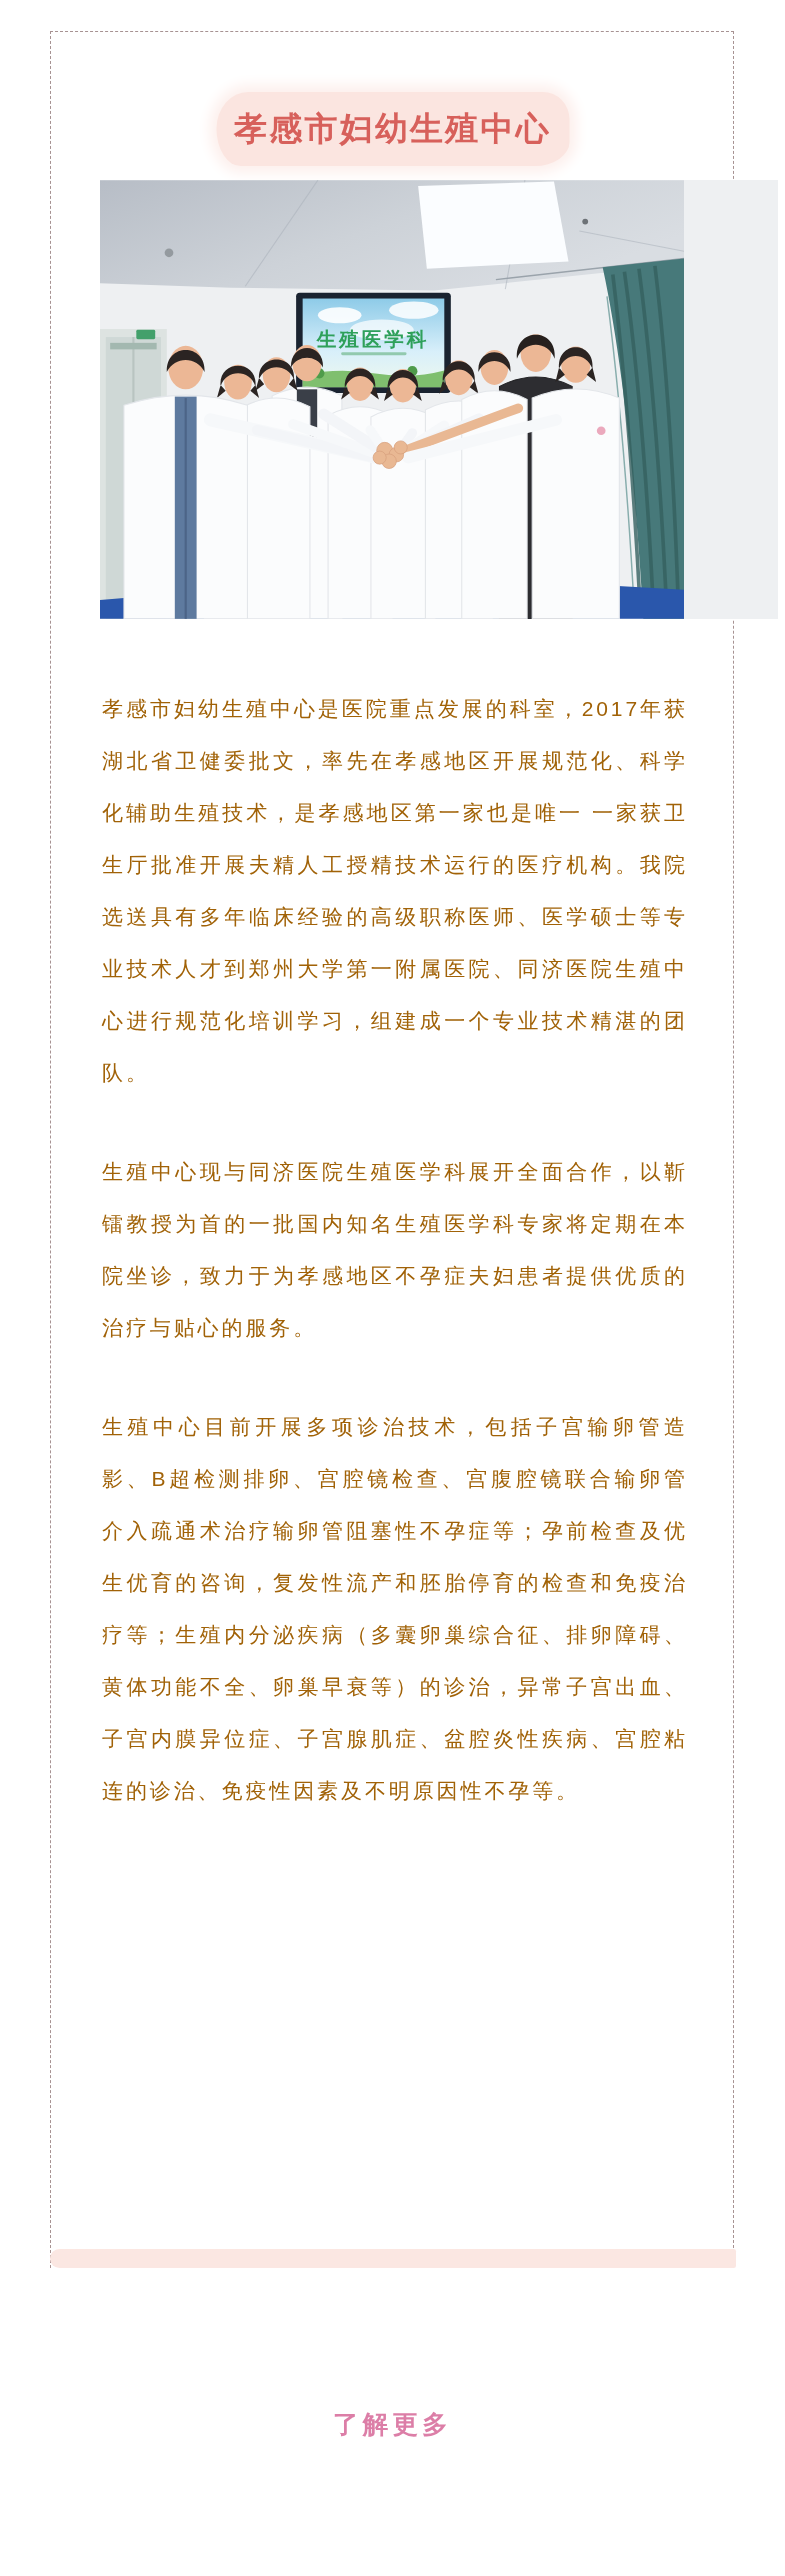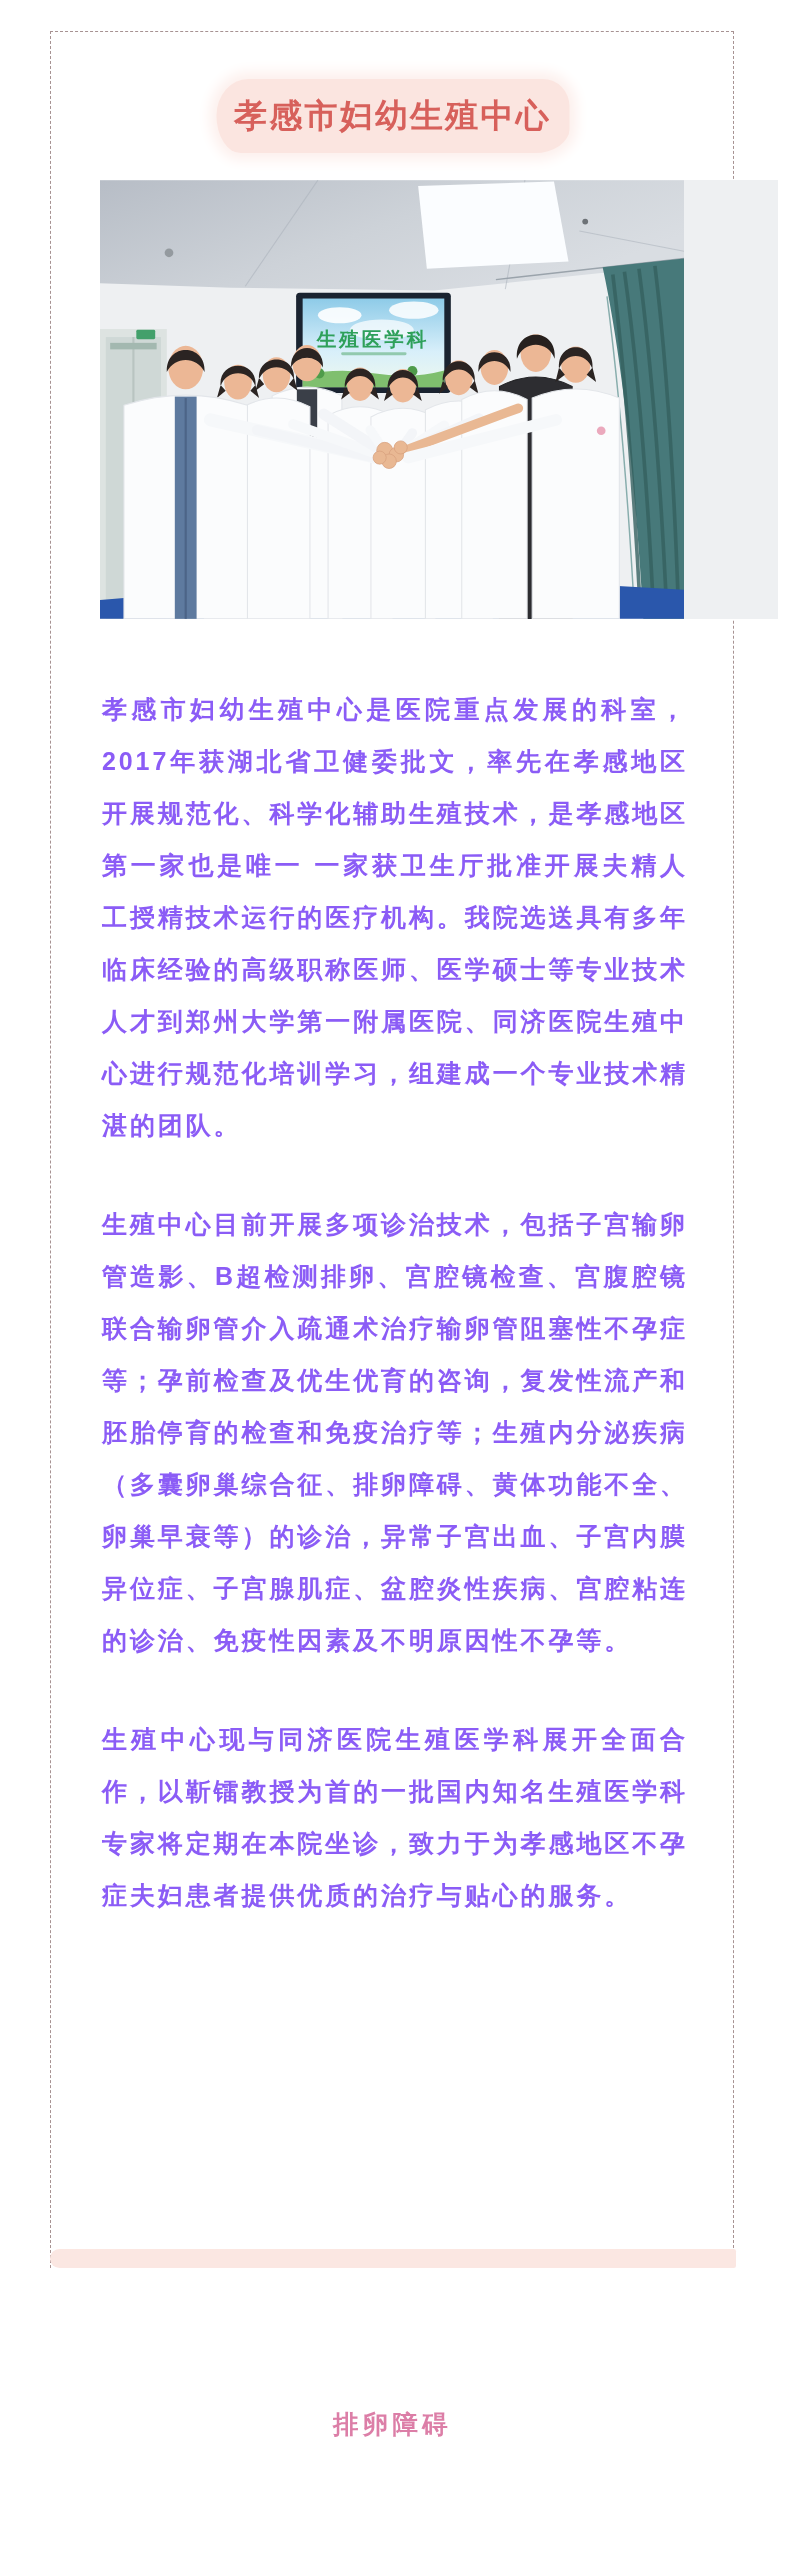--- a/index.html
+++ b/index.html
@@ -15,44 +15,44 @@
     border-left:1.5px dashed #a79292;
     border-right:1.5px dashed #a79292;
     background:#ffffff;
   }
   .bottom-strip{
     position:absolute;left:-0.7px;bottom:0;width:686px;height:19px;
     background:#fbe7e2;border-radius:9.4px 2.2px 2.2px 9.4px;
   }
   
   .title-badge{
-    position:absolute;left:50%;top:79px;transform:translateX(-50%);
+    position:absolute;left:50%;top:92px;transform:translateX(-50%);
     width:353px;height:74px;background:#fbe5e0;
     border-radius:38px 32px 42px 29px / 44px 33px 29px 45px;
     display:flex;align-items:center;justify-content:center;
     box-shadow:0 0 13px 7.3px #fdf0ed;
   }
   .title-badge .t{
     font-size:33px;font-weight:700;color:#d7605b;letter-spacing:2.2px;white-space:nowrap;
   }
   
   .photo{
     position:absolute;left:100px;top:180px;width:678px;height:439px;overflow:hidden;
     background:#eef0f2;
   }
   .photo svg{display:block;}
   
   .article{
     position:absolute;left:102px;top:683px;width:586px;
   }
   .article p{
     margin:0 0 47px 0;
-    font-size:25px;line-height:52px;letter-spacing:2.9px;
-    color:#8b5cf6;text-align:justify;text-justify:inter-ideograph;
-    font-weight:700;
+    font-size:21px;line-height:52px;letter-spacing:2.9px;
+    color:#a16207;text-align:justify;text-justify:inter-ideograph;
+    font-weight:400;
   }
   .article p:last-child{margin-bottom:0;}
   
   .end-badge{
     position:absolute;left:349px;top:2292px;width:86px;height:96px;
   }
   .end-badge svg{position:absolute;left:0;top:0;}
   .end-badge .end-label{
     position:absolute;left:0;top:26px;width:100%;text-align:center;
     font-size:27px;font-weight:800;letter-spacing:5.1px;color:#2e2430;
@@ -224,23 +224,23 @@
           <circle cx="398" cy="387" r="10"></circle>
           <circle cx="385" cy="382" r="9"></circle>
           <circle cx="414" cy="368" r="9"></circle>
         </g>
       </g>
     </svg>
   </div>
 
   <div class="article">
     <p>孝感市妇幼生殖中心是医院重点发展的科室，2017年获湖北省卫健委批文，率先在孝感地区开展规范化、科学化辅助生殖技术，是孝感地区第一家也是唯一 一家获卫生厅批准开展夫精人工授精技术运行的医疗机构。我院选送具有多年临床经验的高级职称医师、医学硕士等专业技术人才到郑州大学第一附属医院、同济医院生殖中心进行规范化培训学习，组建成一个专业技术精湛的团队。</p>
+    <p>生殖中心现与同济医院生殖医学科展开全面合作，以靳镭教授为首的一批国内知名生殖医学科专家将定期在本院坐诊，致力于为孝感地区不孕症夫妇患者提供优质的治疗与贴心的服务。</p>
     <p>生殖中心目前开展多项诊治技术，包括子宫输卵管造影、B超检测排卵、宫腔镜检查、宫腹腔镜联合输卵管介入疏通术治疗输卵管阻塞性不孕症等；孕前检查及优生优育的咨询，复发性流产和胚胎停育的检查和免疫治疗等；生殖内分泌疾病（多囊卵巢综合征、排卵障碍、黄体功能不全、卵巢早衰等）的诊治，异常子宫出血、子宫内膜异位症、子宫腺肌症、盆腔炎性疾病、宫腔粘连的诊治、免疫性因素及不明原因性不孕等。</p>
-    <p>生殖中心现与同济医院生殖医学科展开全面合作，以靳镭教授为首的一批国内知名生殖医学科专家将定期在本院坐诊，致力于为孝感地区不孕症夫妇患者提供优质的治疗与贴心的服务。</p>
   </div>
 
 
   <div class="footer-lines">
-    <div class="fl">排卵障碍</div>
+    <div class="fl">了解更多</div>
   </div>
 
 </div>
 
 
 </body></html>

